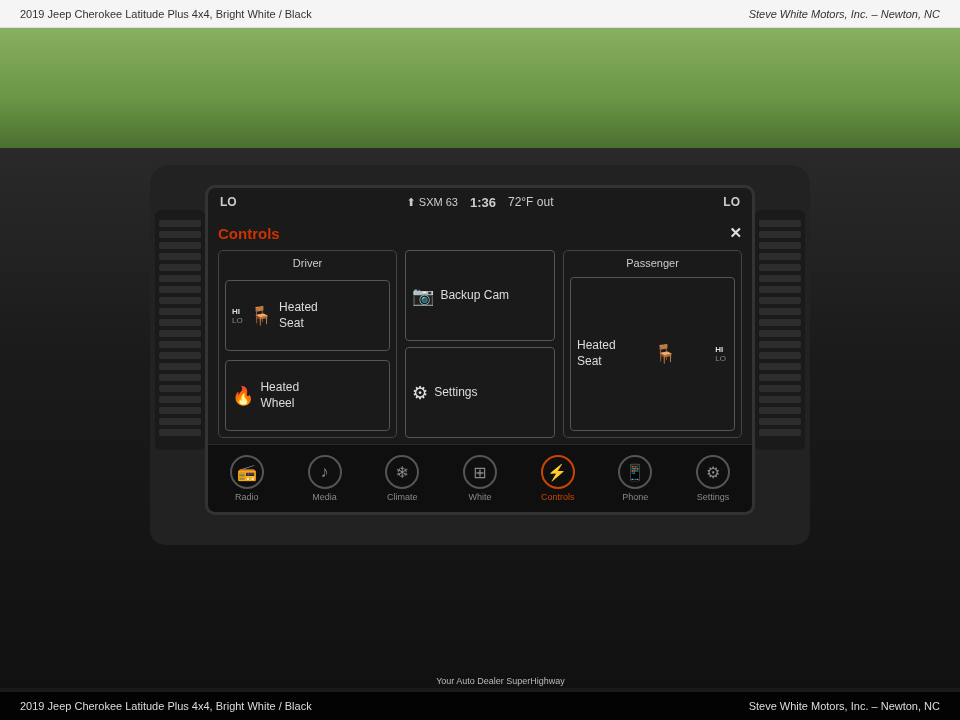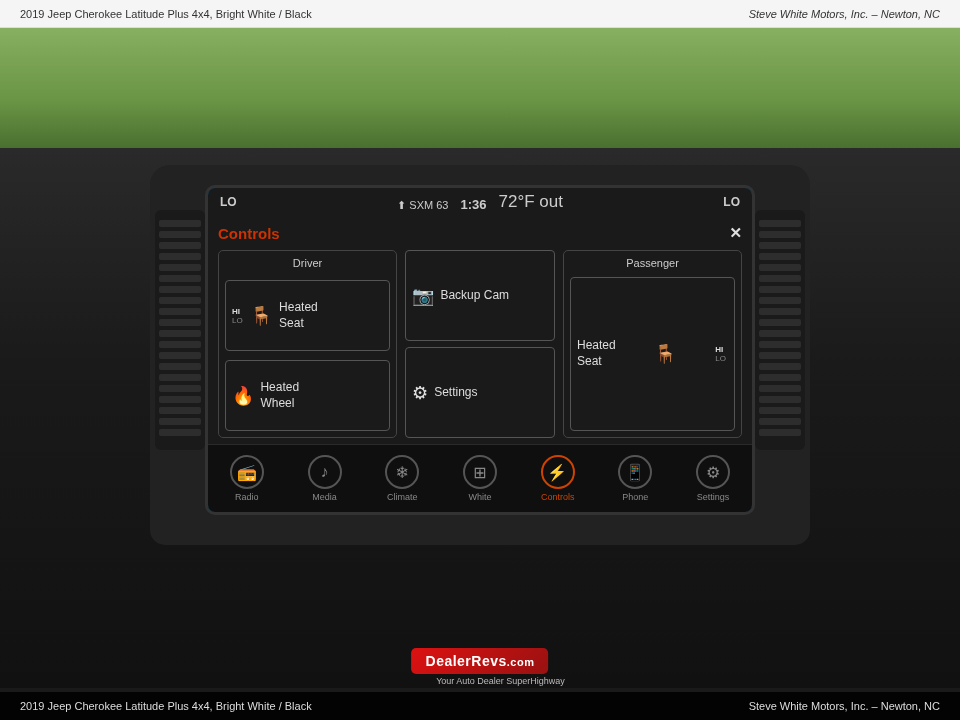--- a/index.html
+++ b/index.html
@@ -108,24 +108,24 @@
       height: 28px;
       background: #1a1a1a;
       display: flex;
       align-items: center;
       justify-content: space-between;
       padding: 0 12px;
       font-size: 11px;
       color: #ccc;
     }
     .status-lo { font-weight: bold; font-size: 12px; }
-    .status-center { display: flex; gap: 12px; align-items: flex-end; }
+    .status-center { display: flex; gap: 12px; align-items: center; }
     .status-sxm { font-size: 11px; }
     .status-time { font-size: 13px; font-weight: bold; }
-    .status-temp { font-size: 17px; }
+    .status-temp { font-size: 12px; }
 
     .main-content {
       flex: 1;
       background: #1a1a1a;
       padding: 6px 10px;
       display: flex;
       flex-direction: column;
     }
 
     .ctrl-header {
@@ -466,22 +466,19 @@
       </div>
       <div class="nav-btn">
         <div class="nav-circle">⚙</div>
         <span class="nav-lbl">Settings</span>
       </div>
     </div>
   </div>
 </div>
 
 <div class="dealerrevs-badge">
-  <div class="dr-logo">
-    <span>DealerRevs<span class="dr-com">.com</span></span>
-  </div>
   <div class="dr-tagline">Your Auto Dealer SuperHighway</div>
 </div>
 
 <div class="bottom-caption">
   <span>2019 Jeep Cherokee Latitude Plus 4x4,   Bright White / Black</span>
   <span>Steve White Motors, Inc. – Newton, NC</span>
 </div>
 
 </body></html>

